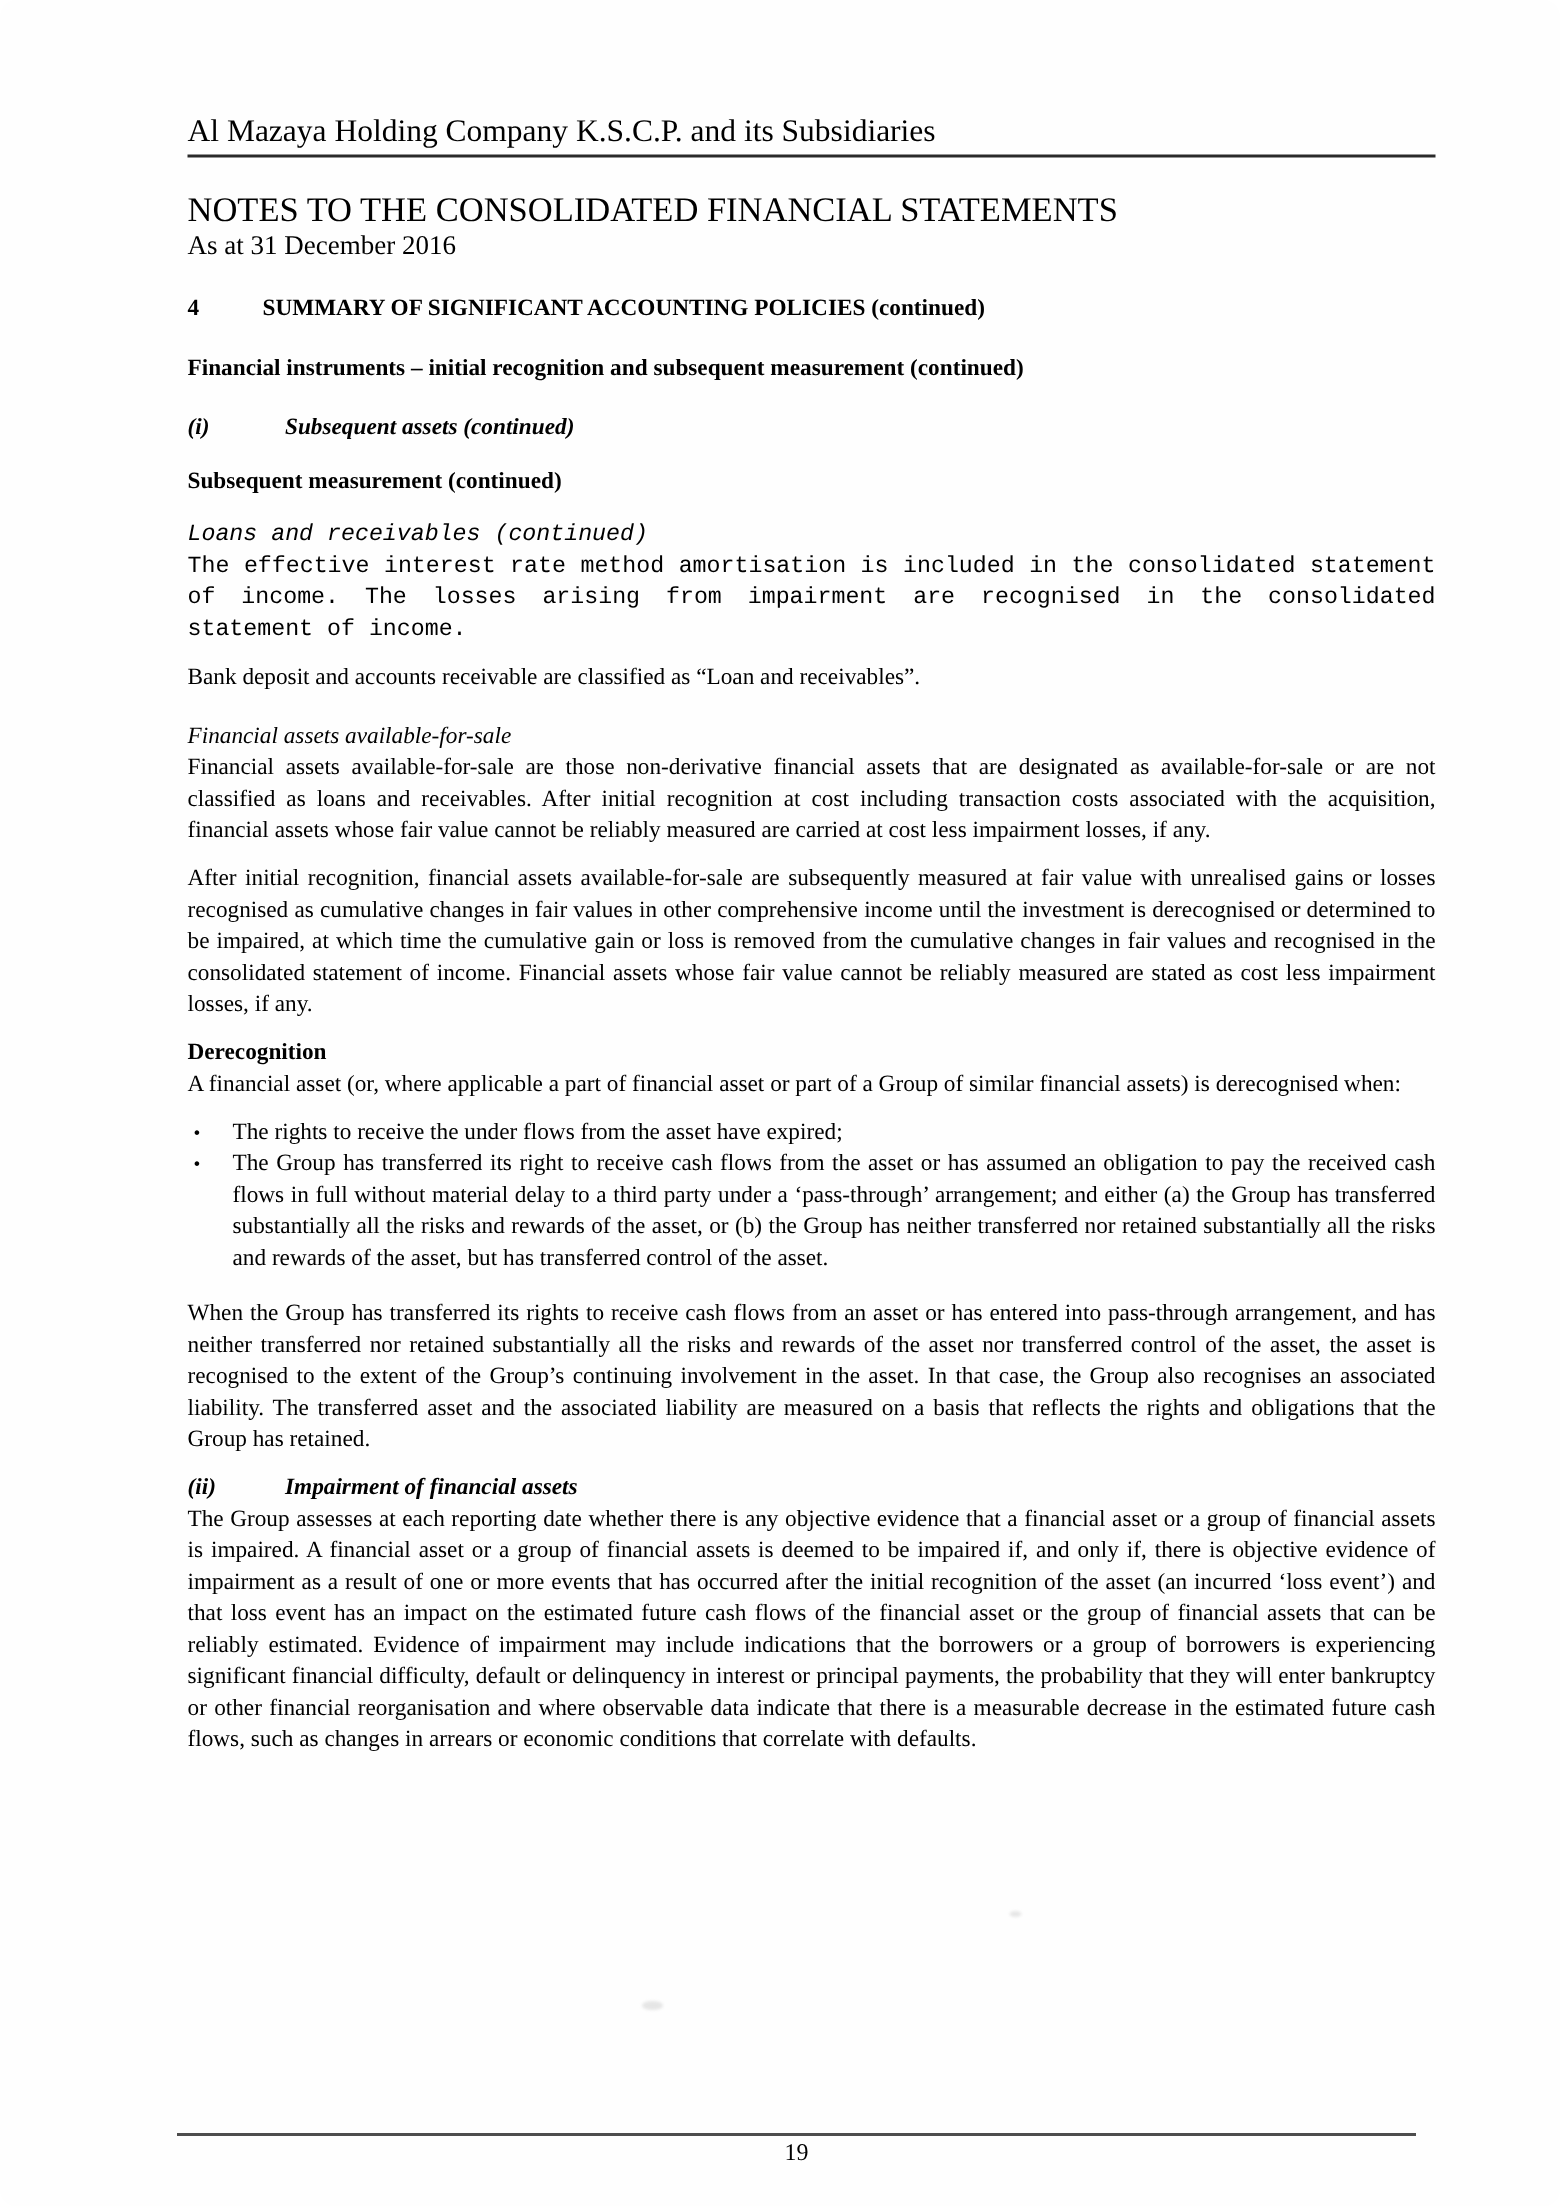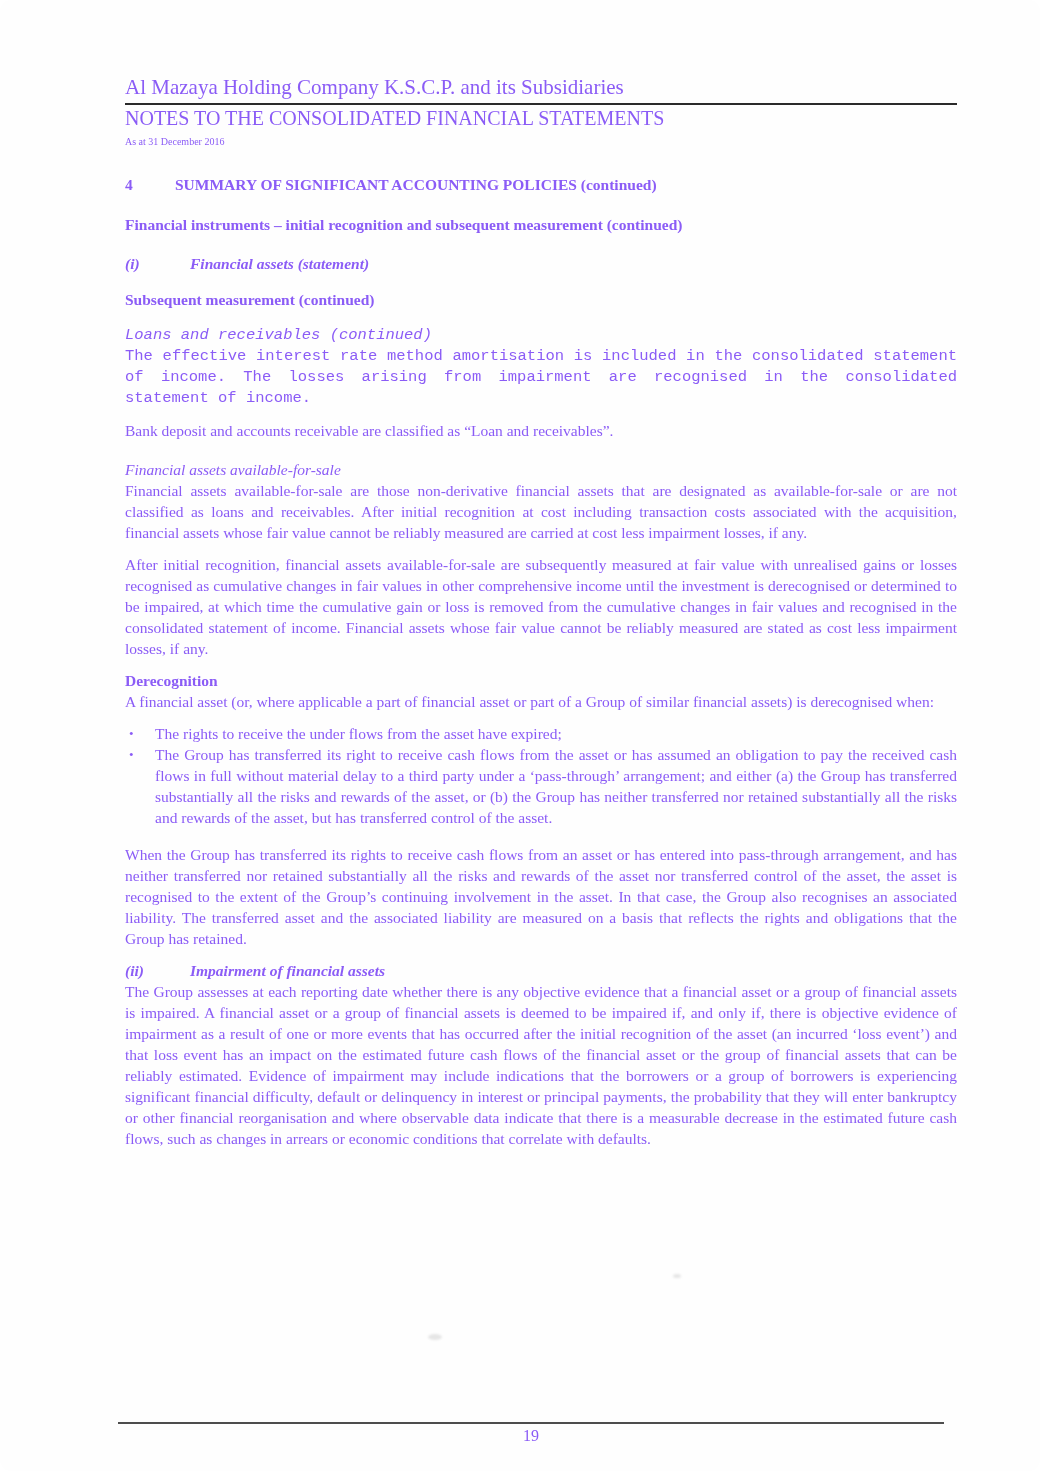--- a/index.html
+++ b/index.html
@@ -6,48 +6,48 @@
     margin: 0;
     padding: 0;
     background: #ffffff;
   }
   .page {
     position: relative;
     width: 1040px;
     height: 1471px;
     background: #fefefe;
     font-family: "Liberation Serif", serif;
-    color: #8b5cf6;
+    color: #000000;
     overflow: hidden;
     border-radius: 11px;
   }
   .content {
     position: absolute;
     left: 125px;
     top: 74px;
     width: 832px;
   }
   .company-name {
     font-size: 21px;
     line-height: 26px;
     white-space: nowrap;
   }
   .header-rule {
     border: none;
     border-top: 2px solid #2a2a2a;
     margin: 3px 0 0 0;
   }
   .doc-title {
-    font-size: 20px;
+    font-size: 23px;
     line-height: 27px;
-    margin-top: 0;
+    margin-top: 21px;
     white-space: nowrap;
   }
   .doc-date {
-    font-size: 10px;
+    font-size: 18px;
     line-height: 20px;
   }
   .body-text {
     font-size: 15.5px;
     line-height: 21px;
   }
   .sec-heading {
     display: flex;
     margin-top: 22px;
     font-weight: bold;
@@ -137,21 +137,21 @@
 
       <div class="sec-heading">
         <span class="sec-num">4</span>
         <span>SUMMARY OF SIGNIFICANT ACCOUNTING POLICIES (continued)</span>
       </div>
 
       <div class="subsection-title">Financial instruments – initial recognition and subsequent measurement (continued)</div>
 
       <div class="sub-item-heading">
         <span class="sub-item-label">(i)</span>
-        <span>Financial assets (statement)</span>
+        <span>Subsequent assets (continued)</span>
       </div>
 
       <div class="bold-italic-heading gap-m">Subsequent measurement (continued)</div>
 
       <section class="block">
         <div class="italic-heading">Loans and receivables (continued)</div>
         <p class="para">The effective interest rate method amortisation is included in the consolidated statement of income. The losses arising from impairment are recognised in the consolidated statement of income.</p>
       </section>
 
       <p class="para gap-s">Bank deposit and accounts receivable are classified as “Loan and receivables”.</p>

